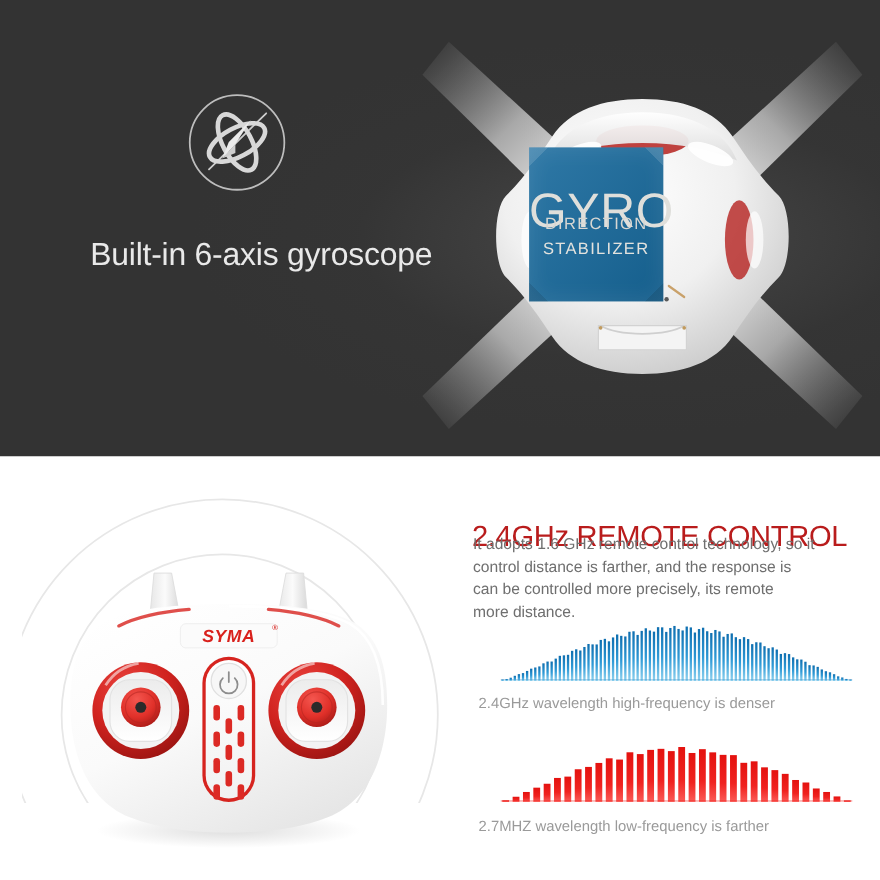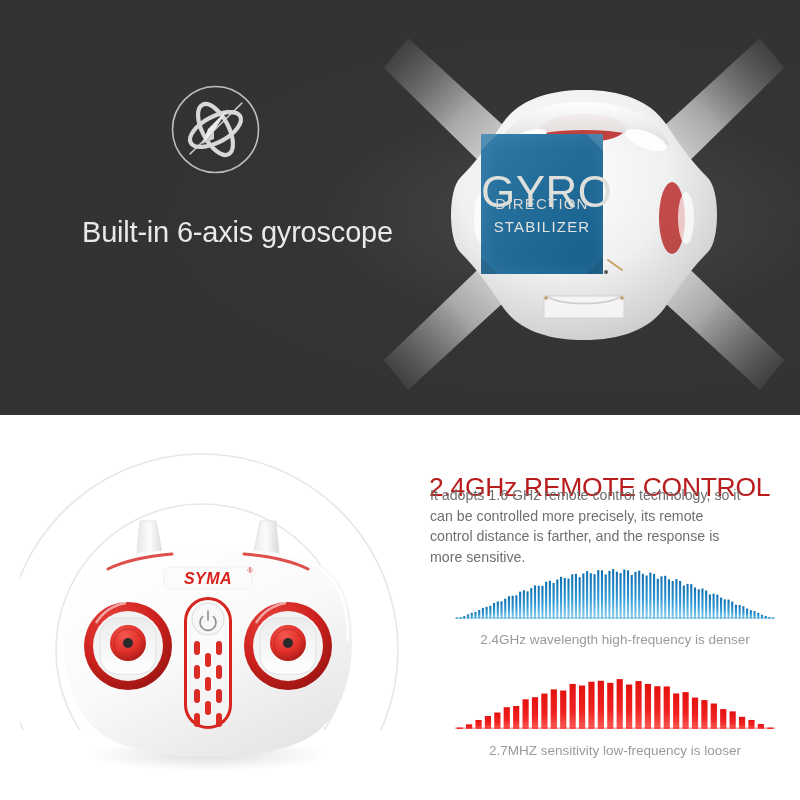--- a/index.html
+++ b/index.html
@@ -101,21 +101,21 @@
     text-align:justify;text-justify:inter-word;
   }
   .rc-body span{display:block;}
 
   .wave-box{position:absolute;}
   .wave-blue{left:455px;top:148px;width:320px;height:62px;}
   .wave-red{left:455px;top:258px;width:320px;height:62px;}
   .wave-box svg{display:block;}
 
   .cap{
-    position:absolute;width:360px;text-align:center;
+    position:absolute;width:360px;text-align:left;
     font-size:13.5px;line-height:18px;color:#9a9a9a;
   }
   .cap-blue{left:435px;top:216px;}
   .cap-red{left:435px;top:327px;}
 </style>
 </head>
 <body>
 
 <div class="page">
 
@@ -362,23 +362,23 @@
 
         <text x="160" y="91" text-anchor="middle" font-family="Liberation Sans, sans-serif" font-size="16" font-weight="bold" font-style="italic" fill="#d9211c" letter-spacing="0.5">SYMA</text>
         <text x="202" y="80" text-anchor="middle" font-family="Liberation Sans, sans-serif" font-size="7" fill="#d9211c">®</text>
       </svg>
     </div>
 
     <h2 class="rc-title">2.4GHz REMOTE CONTROL</h2>
 
     <div class="rc-body">
       <span>It adopts 1.6 GHz remote control technology, so it</span>
+      <span>control distance is farther, and the response is</span>
       <span>can be controlled more precisely, its remote</span>
-      <span>control distance is farther, and the response is</span>
-      <span>more sensitive.</span>
+      <span>more distance.</span>
     </div>
 
     <div class="wave-box wave-blue">
       <svg viewBox="0 0 320 62" xmlns="http://www.w3.org/2000/svg" id="svg-wave-blue">
         <defs>
           <linearGradient id="blueBar" x1="0" y1="0" x2="0" y2="1">
             <stop offset="0" stop-color="#0f6fb0"></stop>
             <stop offset="0.55" stop-color="#2f9ad6"></stop>
             <stop offset="1" stop-color="#8fd2ef"></stop>
           </linearGradient>
@@ -517,16 +517,16 @@
             <rect x="265.14" y="36.08" width="6.20" height="19.92" fill="url(#redBar)"></rect>
             <rect x="274.55" y="38.37" width="6.20" height="17.63" fill="url(#redBar)"></rect>
             <rect x="283.96" y="43.80" width="6.20" height="12.20" fill="url(#redBar)"></rect>
             <rect x="293.37" y="46.98" width="6.20" height="9.02" fill="url(#redBar)"></rect>
             <rect x="302.78" y="51.04" width="6.20" height="4.96" fill="url(#redBar)"></rect>
             <rect x="312.19" y="54.64" width="6.20" height="1.36" fill="url(#redBar)"></rect>
             <rect x="0" y="54.40" width="320" height="1.6" fill="url(#redBar)" opacity="0.35"></rect>
           </g>
       </svg>
     </div>
-    <div class="cap cap-red">2.7MHZ sensitivity low-frequency is looser</div>
+    <div class="cap cap-red">2.7MHZ wavelength low-frequency is farther</div>
 
   </section>
 </div>
 
 </body></html>

